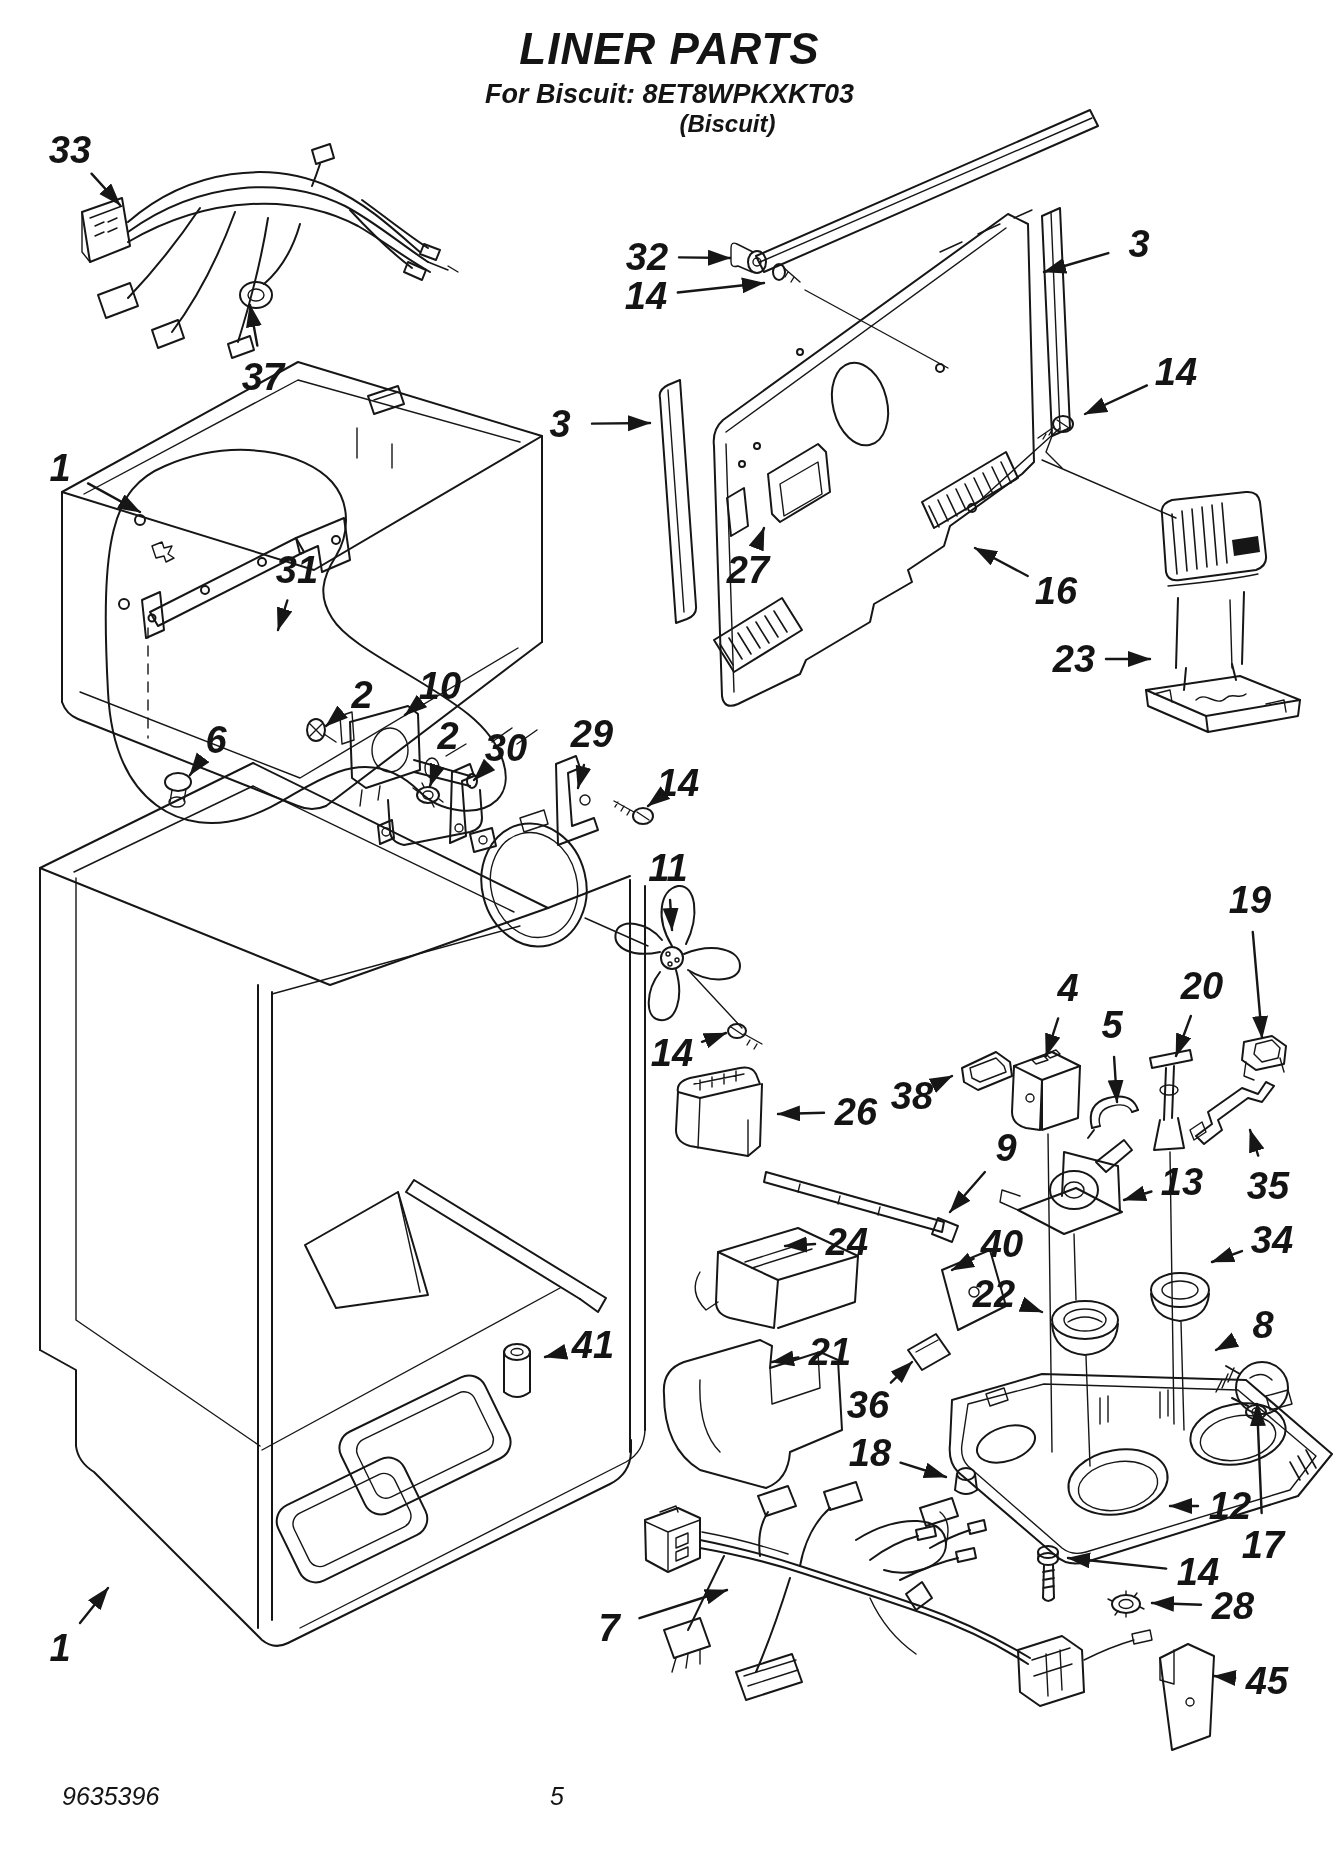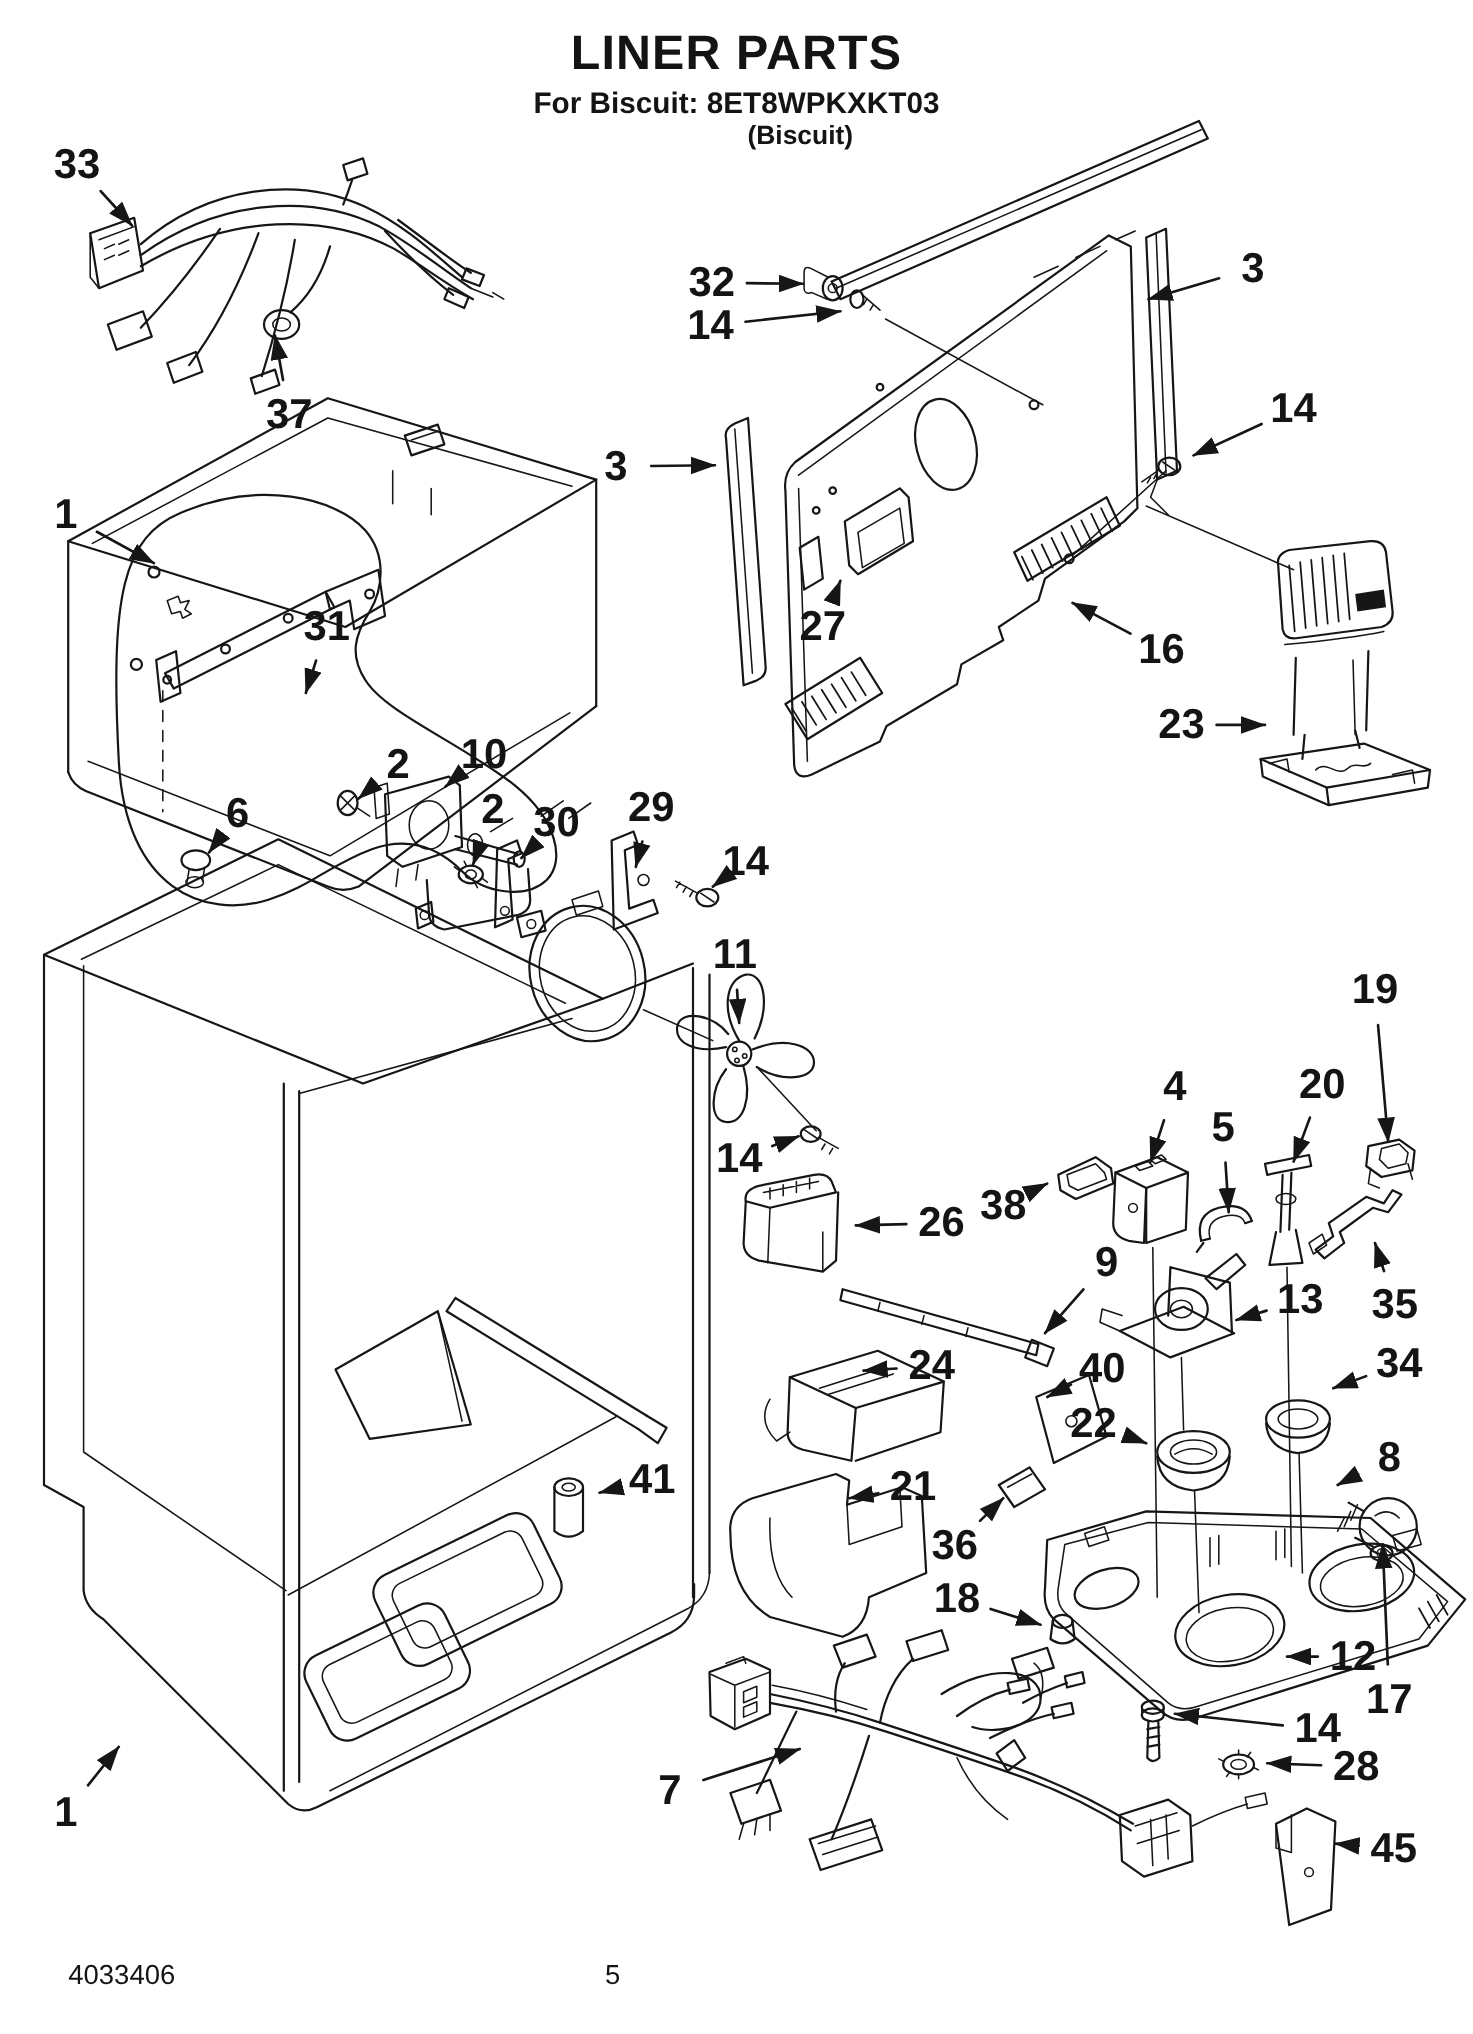--- a/index.html
+++ b/index.html
@@ -1,17 +1,17 @@
 <!DOCTYPE html>
 <html><head>
 <meta charset="utf-8">
 <style>
   html,body{margin:0;padding:0;background:#e8e8e8;}
   .page{position:relative;width:1339px;height:1849px;background:#ffffff;
-        font-family:"Liberation Sans",sans-serif;color:#141414;overflow:hidden;margin:0 auto;}
+        font-family:"Liberation Sans",sans-serif;color:#141414;overflow:hidden;margin:0 auto;font-style:italic;}
   .title-block{position:absolute;top:24px;left:0;width:100%;text-align:center;line-height:1.15;}
   .title{font-size:44px;font-weight:800;letter-spacing:1px;}
   .models{font-size:27px;font-weight:700;margin-top:4px;}
   .colorline{font-size:24px;font-weight:700;transform:translateX(58px);}
   .footer-doc{position:absolute;left:62px;top:1782px;font-size:25px;font-weight:400;}
   .footer-page{position:absolute;left:550px;top:1782px;font-size:25px;}
   svg.art{position:absolute;left:0;top:0;}
   .art path,.art ellipse,.art circle,.art rect,.art line,.art polyline{
       fill:none;stroke:#161616;stroke-width:2;stroke-linecap:round;stroke-linejoin:round;}
   .art .thin{stroke-width:1.4;}
@@ -536,15 +536,15 @@
           <line x1="1027.7357803615296" y1="575.9955377227873" x2="975" y2="548" class="leader" marker-end="url(#arrowhead)"></line>
           <text x="1056" y="591" class="callout">16</text>
         </g>
         <g>
           <line x1="1106" y1="659" x2="1150" y2="659" class="leader" marker-end="url(#arrowhead)"></line>
           <text x="1074" y="659" class="callout">23</text>
         </g>
       </g>
   </svg>
 
-  <div class="footer-doc">4033406</div>
+  <div class="footer-doc">9635396</div>
   <div class="footer-page">5</div>
 </div>
 
 </body></html>

